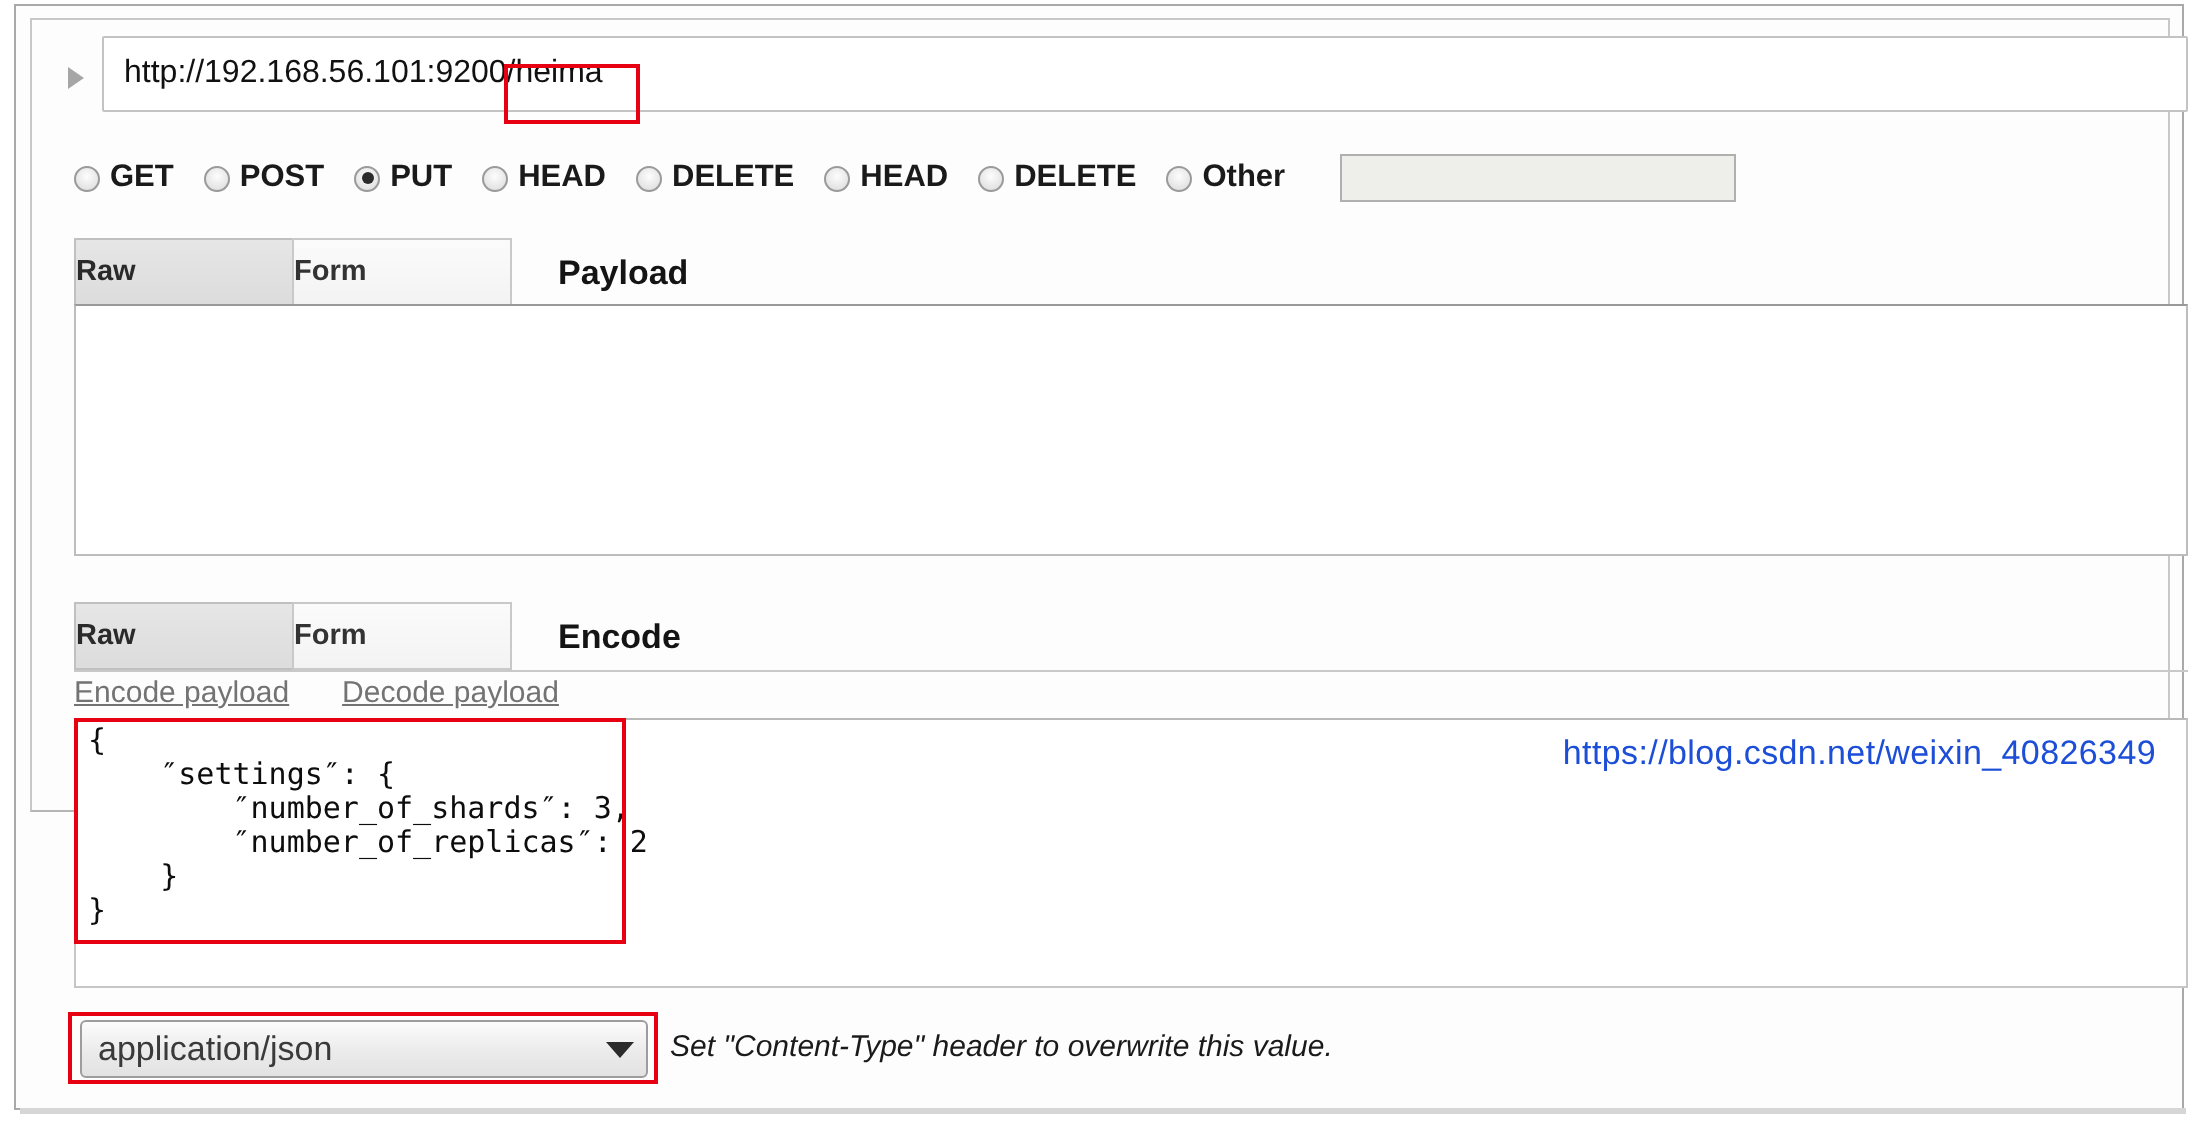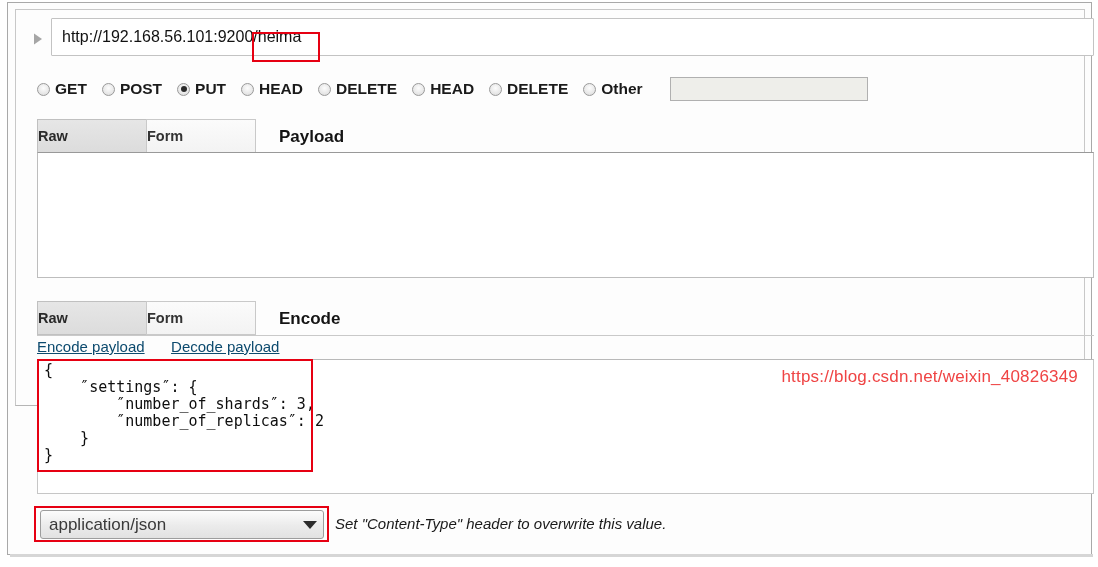--- a/index.html
+++ b/index.html
@@ -212,21 +212,21 @@
     left: 21px;
     top: 325px;
     width: 1057px;
     height: 24px;
     border-top: 1px solid #c9c9c9;
     box-sizing: border-box;
     padding-top: 2px;
     white-space: nowrap;
   }
   .payload-link {
-    color: #0c4a6e;
+    color: #737373;
     text-decoration: underline;
     font-size: 15px;
     margin-right: 22px;
     cursor: pointer;
   }
 
   #payload-area {
     position: absolute;
     left: 21px;
     top: 349px;
@@ -306,21 +306,21 @@
     color: #1a1a1a;
     white-space: nowrap;
   }
 
   
   #watermark {
     position: absolute;
     right: 6px;
     bottom: 18px;
     font-size: 17px;
-    color: #ef4444;
+    color: #1d4ed8;
     letter-spacing: 0.2px;
     white-space: nowrap;
     pointer-events: none;
     font-family: "Liberation Sans", sans-serif;
   }
 </style>
 </head>
 <body>
 
 <div id="app-frame">

